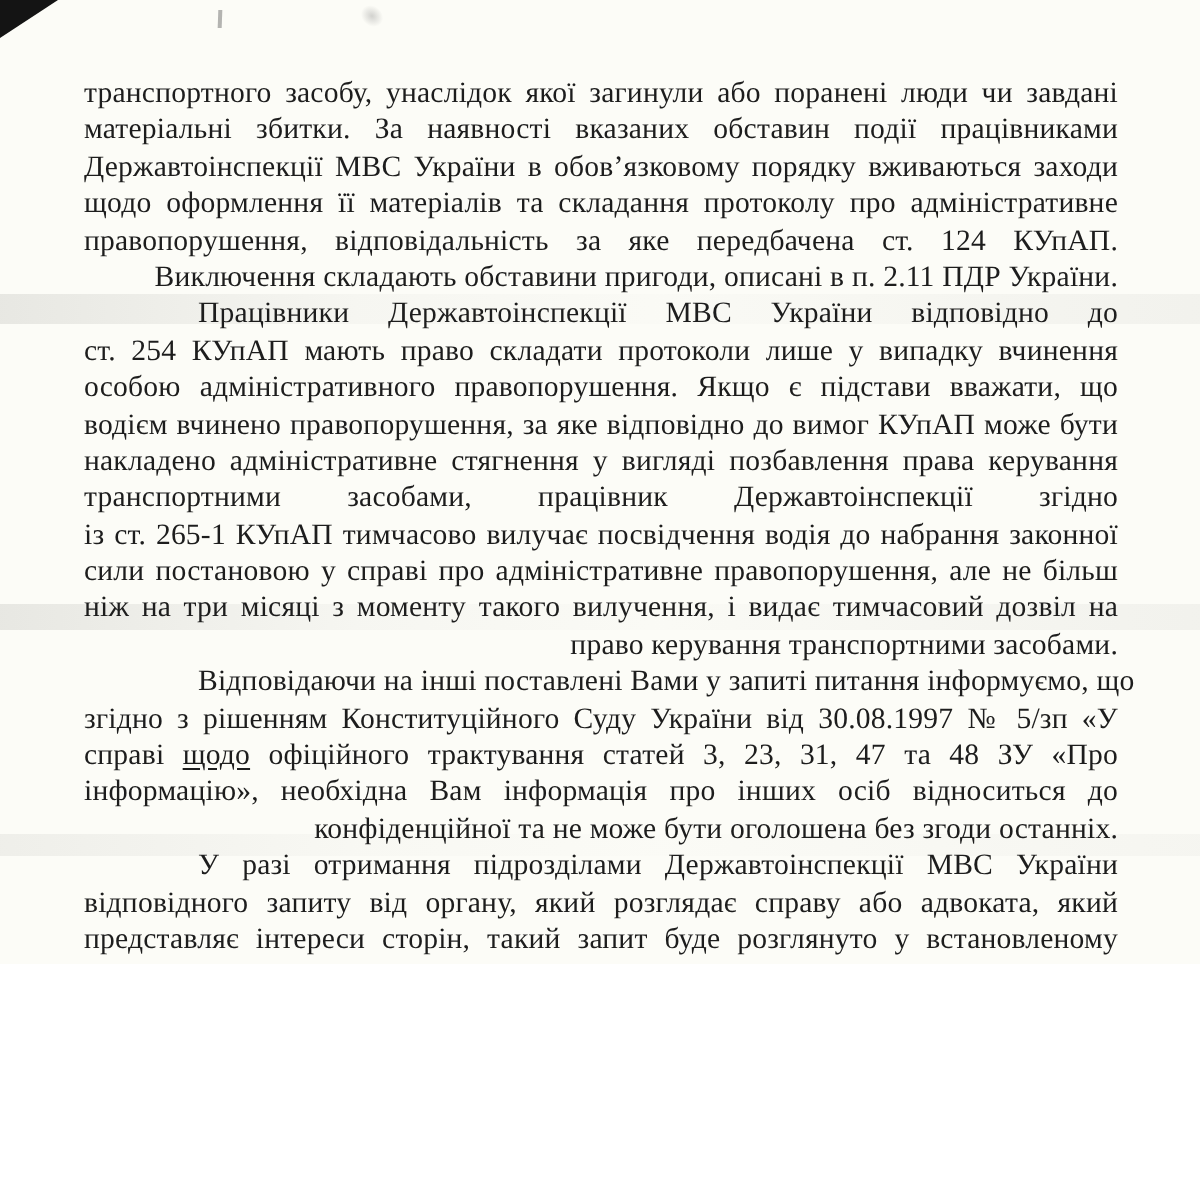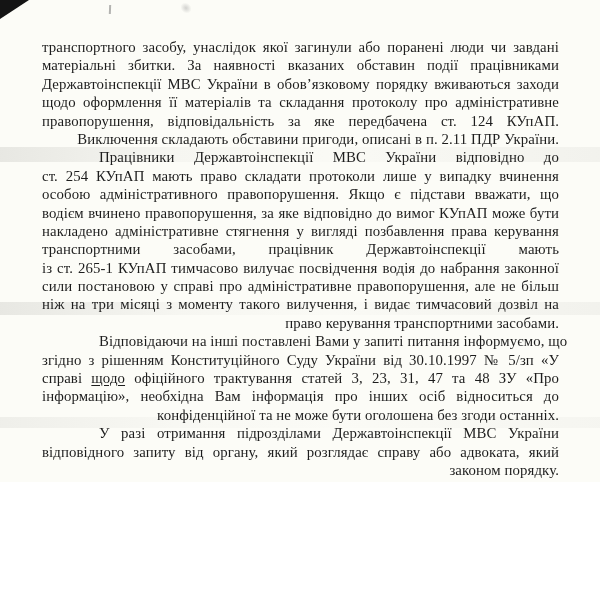--- a/index.html
+++ b/index.html
@@ -92,32 +92,33 @@
       <div class="line just">матеріальні збитки. За наявності вказаних обставин події працівниками</div>
       <div class="line just">Державтоінспекції МВС України в обов’язковому порядку вживаються заходи</div>
       <div class="line just">щодо оформлення її матеріалів та складання протоколу про адміністративне</div>
       <div class="line just">правопорушення, відповідальність за яке передбачена ст. 124 КУпАП.</div>
       <div class="line last">Виключення складають обставини пригоди, описані в п. 2.11 ПДР України.</div>
       <div class="line just indent">Працівники Державтоінспекції МВС України відповідно до</div>
       <div class="line just">ст. 254 КУпАП мають право складати протоколи лише у випадку вчинення</div>
       <div class="line just">особою адміністративного правопорушення. Якщо є підстави вважати, що</div>
       <div class="line just">водієм вчинено правопорушення, за яке відповідно до вимог КУпАП може бути</div>
       <div class="line just">накладено адміністративне стягнення у вигляді позбавлення права керування</div>
-      <div class="line just">транспортними засобами, працівник Державтоінспекції мають</div>
+      <div class="line just">транспортними засобами, працівник Державтоінспекції згідно</div>
       <div class="line just">із ст. 265-1 КУпАП тимчасово вилучає посвідчення водія до набрання законної</div>
       <div class="line just">сили постановою у справі про адміністративне правопорушення, але не більш</div>
       <div class="line just">ніж на три місяці з моменту такого вилучення, і видає тимчасовий дозвіл на</div>
       <div class="line last">право керування транспортними засобами.</div>
       <div class="line just indent">Відповідаючи на інші поставлені Вами у запиті питання інформуємо, що</div>
-      <div class="line just">згідно з рішенням Конституційного Суду України від 30.10.1997 № 5/зп «У</div>
+      <div class="line just">згідно з рішенням Конституційного Суду України від 30.08.1997 № 5/зп «У</div>
       <div class="line just">справі <span class="u">щодо</span> офіційного трактування статей 3, 23, 31, 47 та 48 ЗУ «Про</div>
       <div class="line just">інформацію», необхідна Вам інформація про інших осіб відноситься до</div>
       <div class="line last">конфіденційної та не може бути оголошена без згоди останніх.</div>
       <div class="line just indent">У разі отримання підрозділами Державтоінспекції МВС України</div>
       <div class="line just">відповідного запиту від органу, який розглядає справу або адвоката, який</div>
+      <div class="line just">представляє інтереси сторін, такий запит буде розглянуто у встановленому</div>
       <div class="line last">законом порядку.</div>
     </div>
 
   <div class="closing-block">
     <div class="closing-line">З повагою</div>
   </div>
 
   <svg class="signature-svg" viewBox="0 0 140 78" xmlns="http://www.w3.org/2000/svg">
     <path d="M 6,55 C 14,46 28,42 40,44 C 50,46 52,51 46,54 C 40,57 28,57 22,55"></path>
     <path d="M 66,31 C 60,38 56,46 54,55 M 66,31 q 3,-3 1,2"></path>

